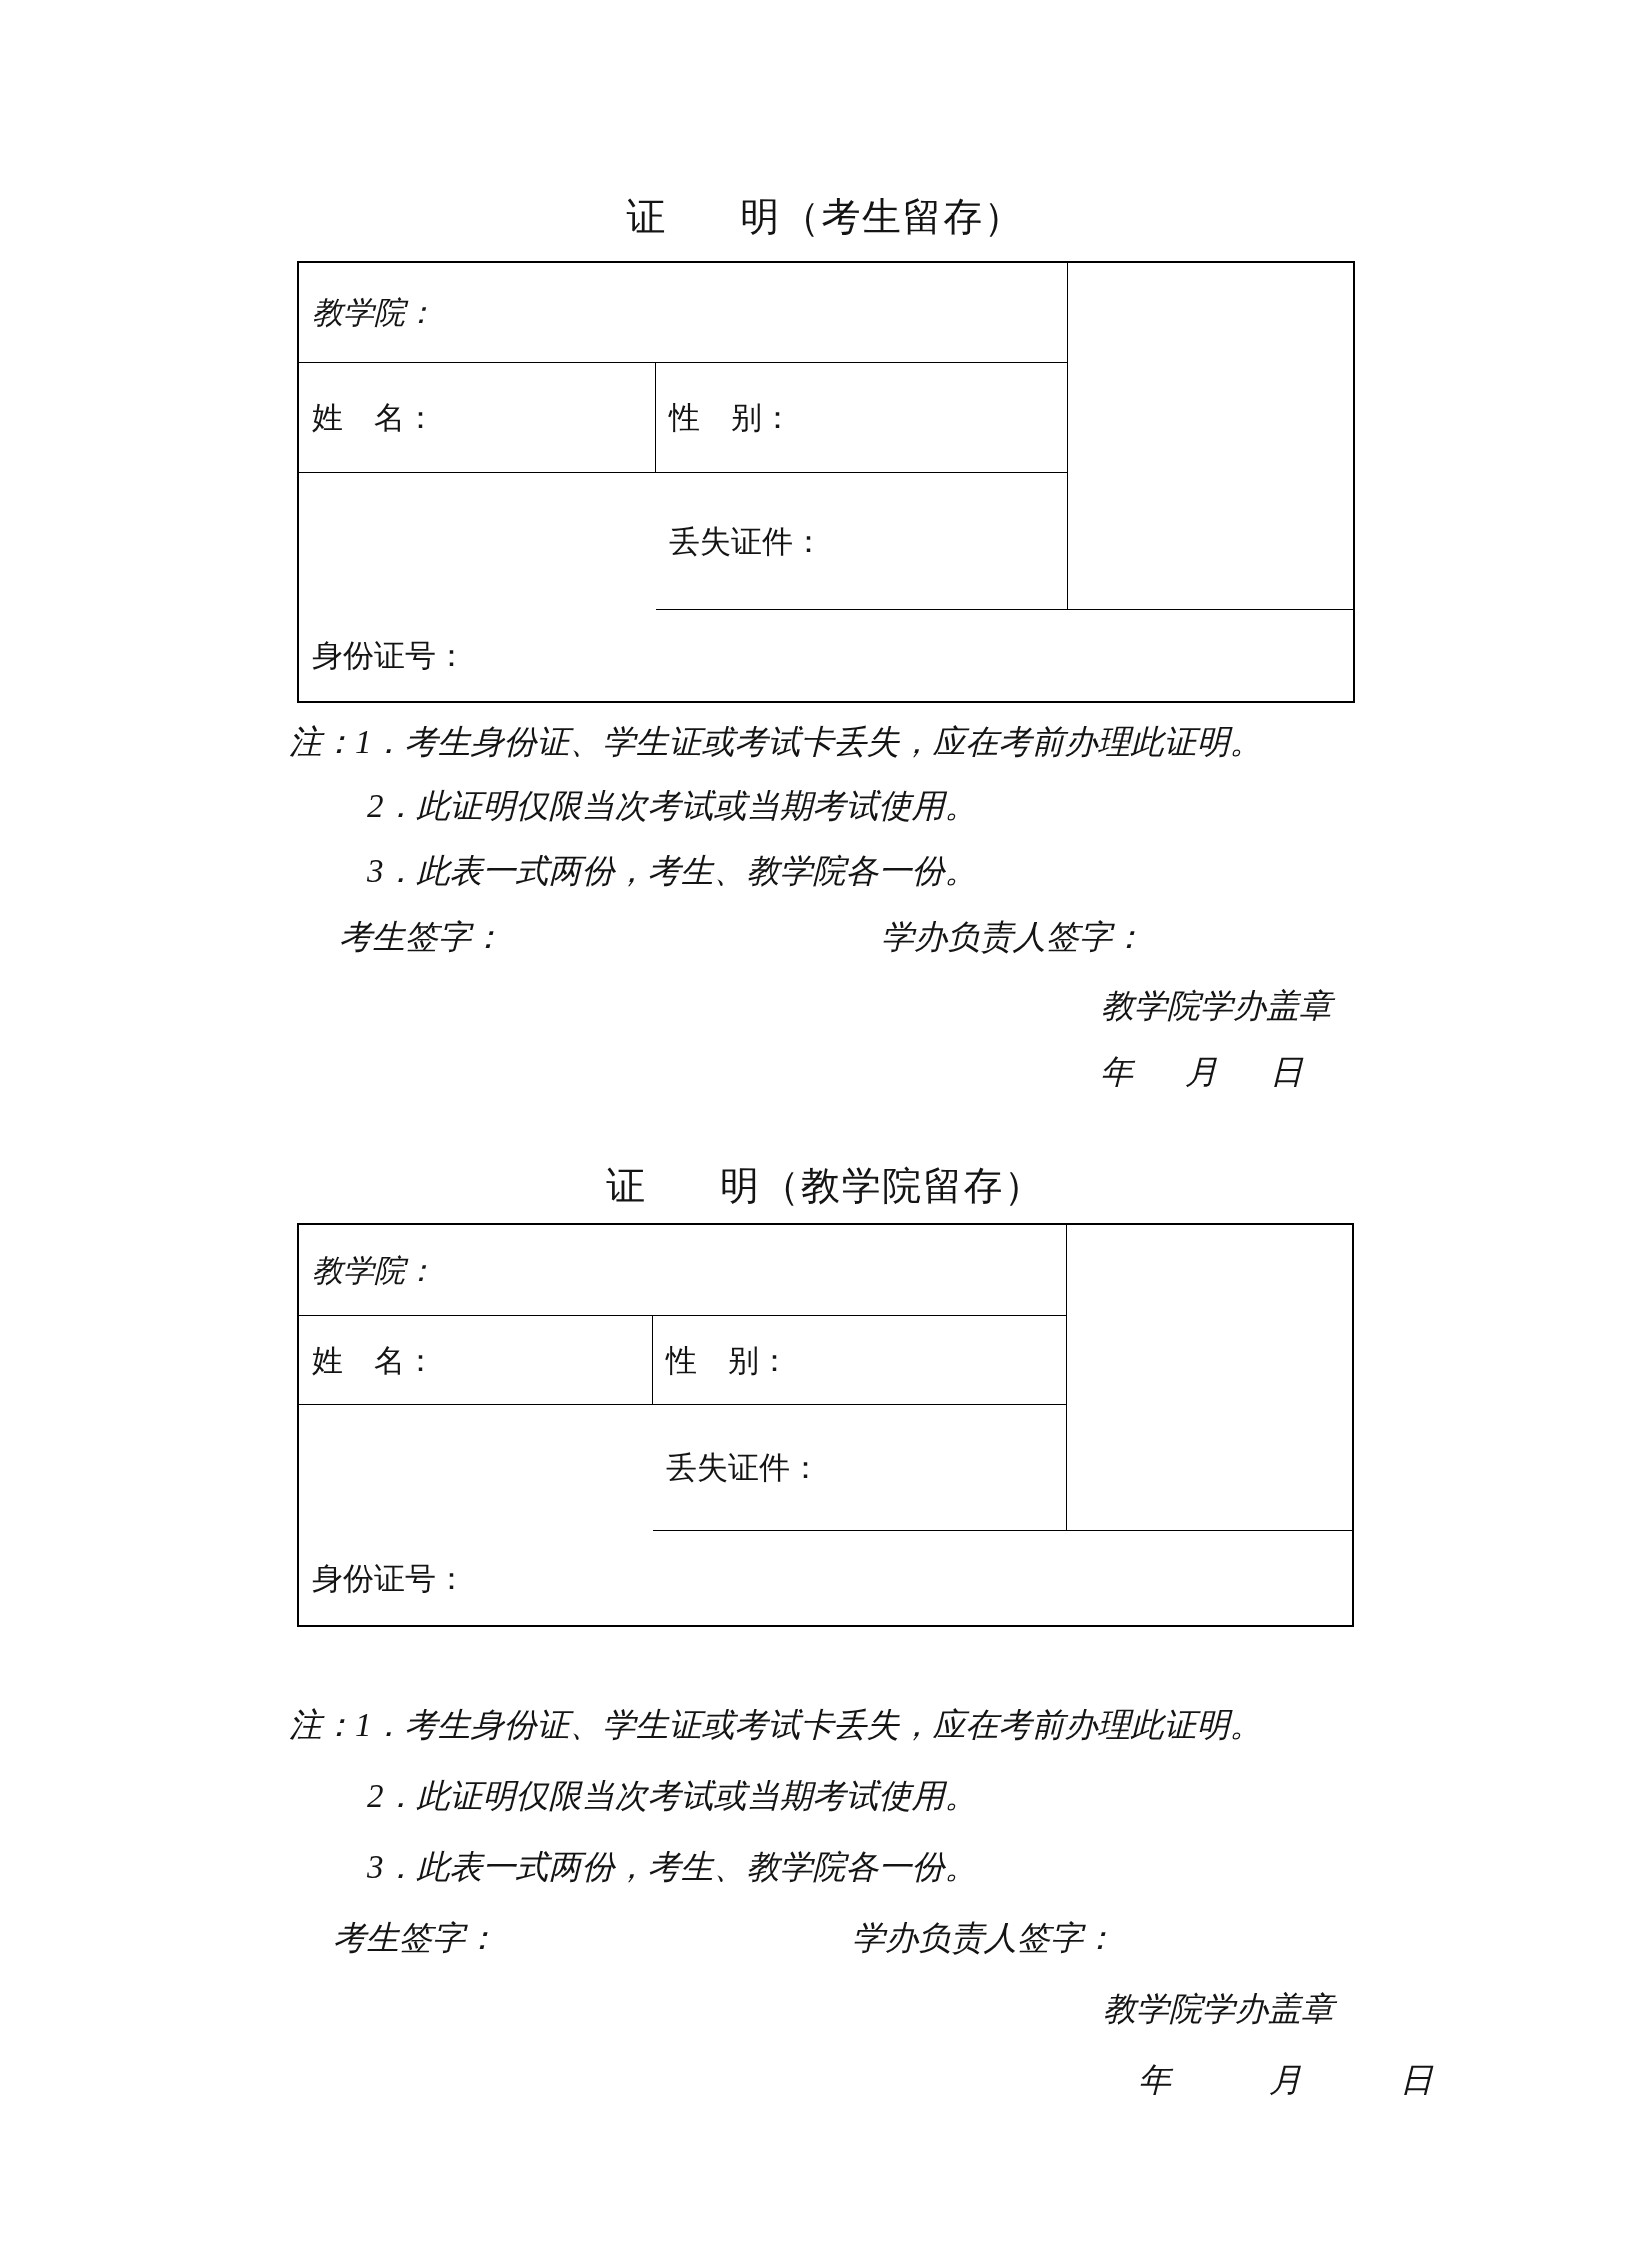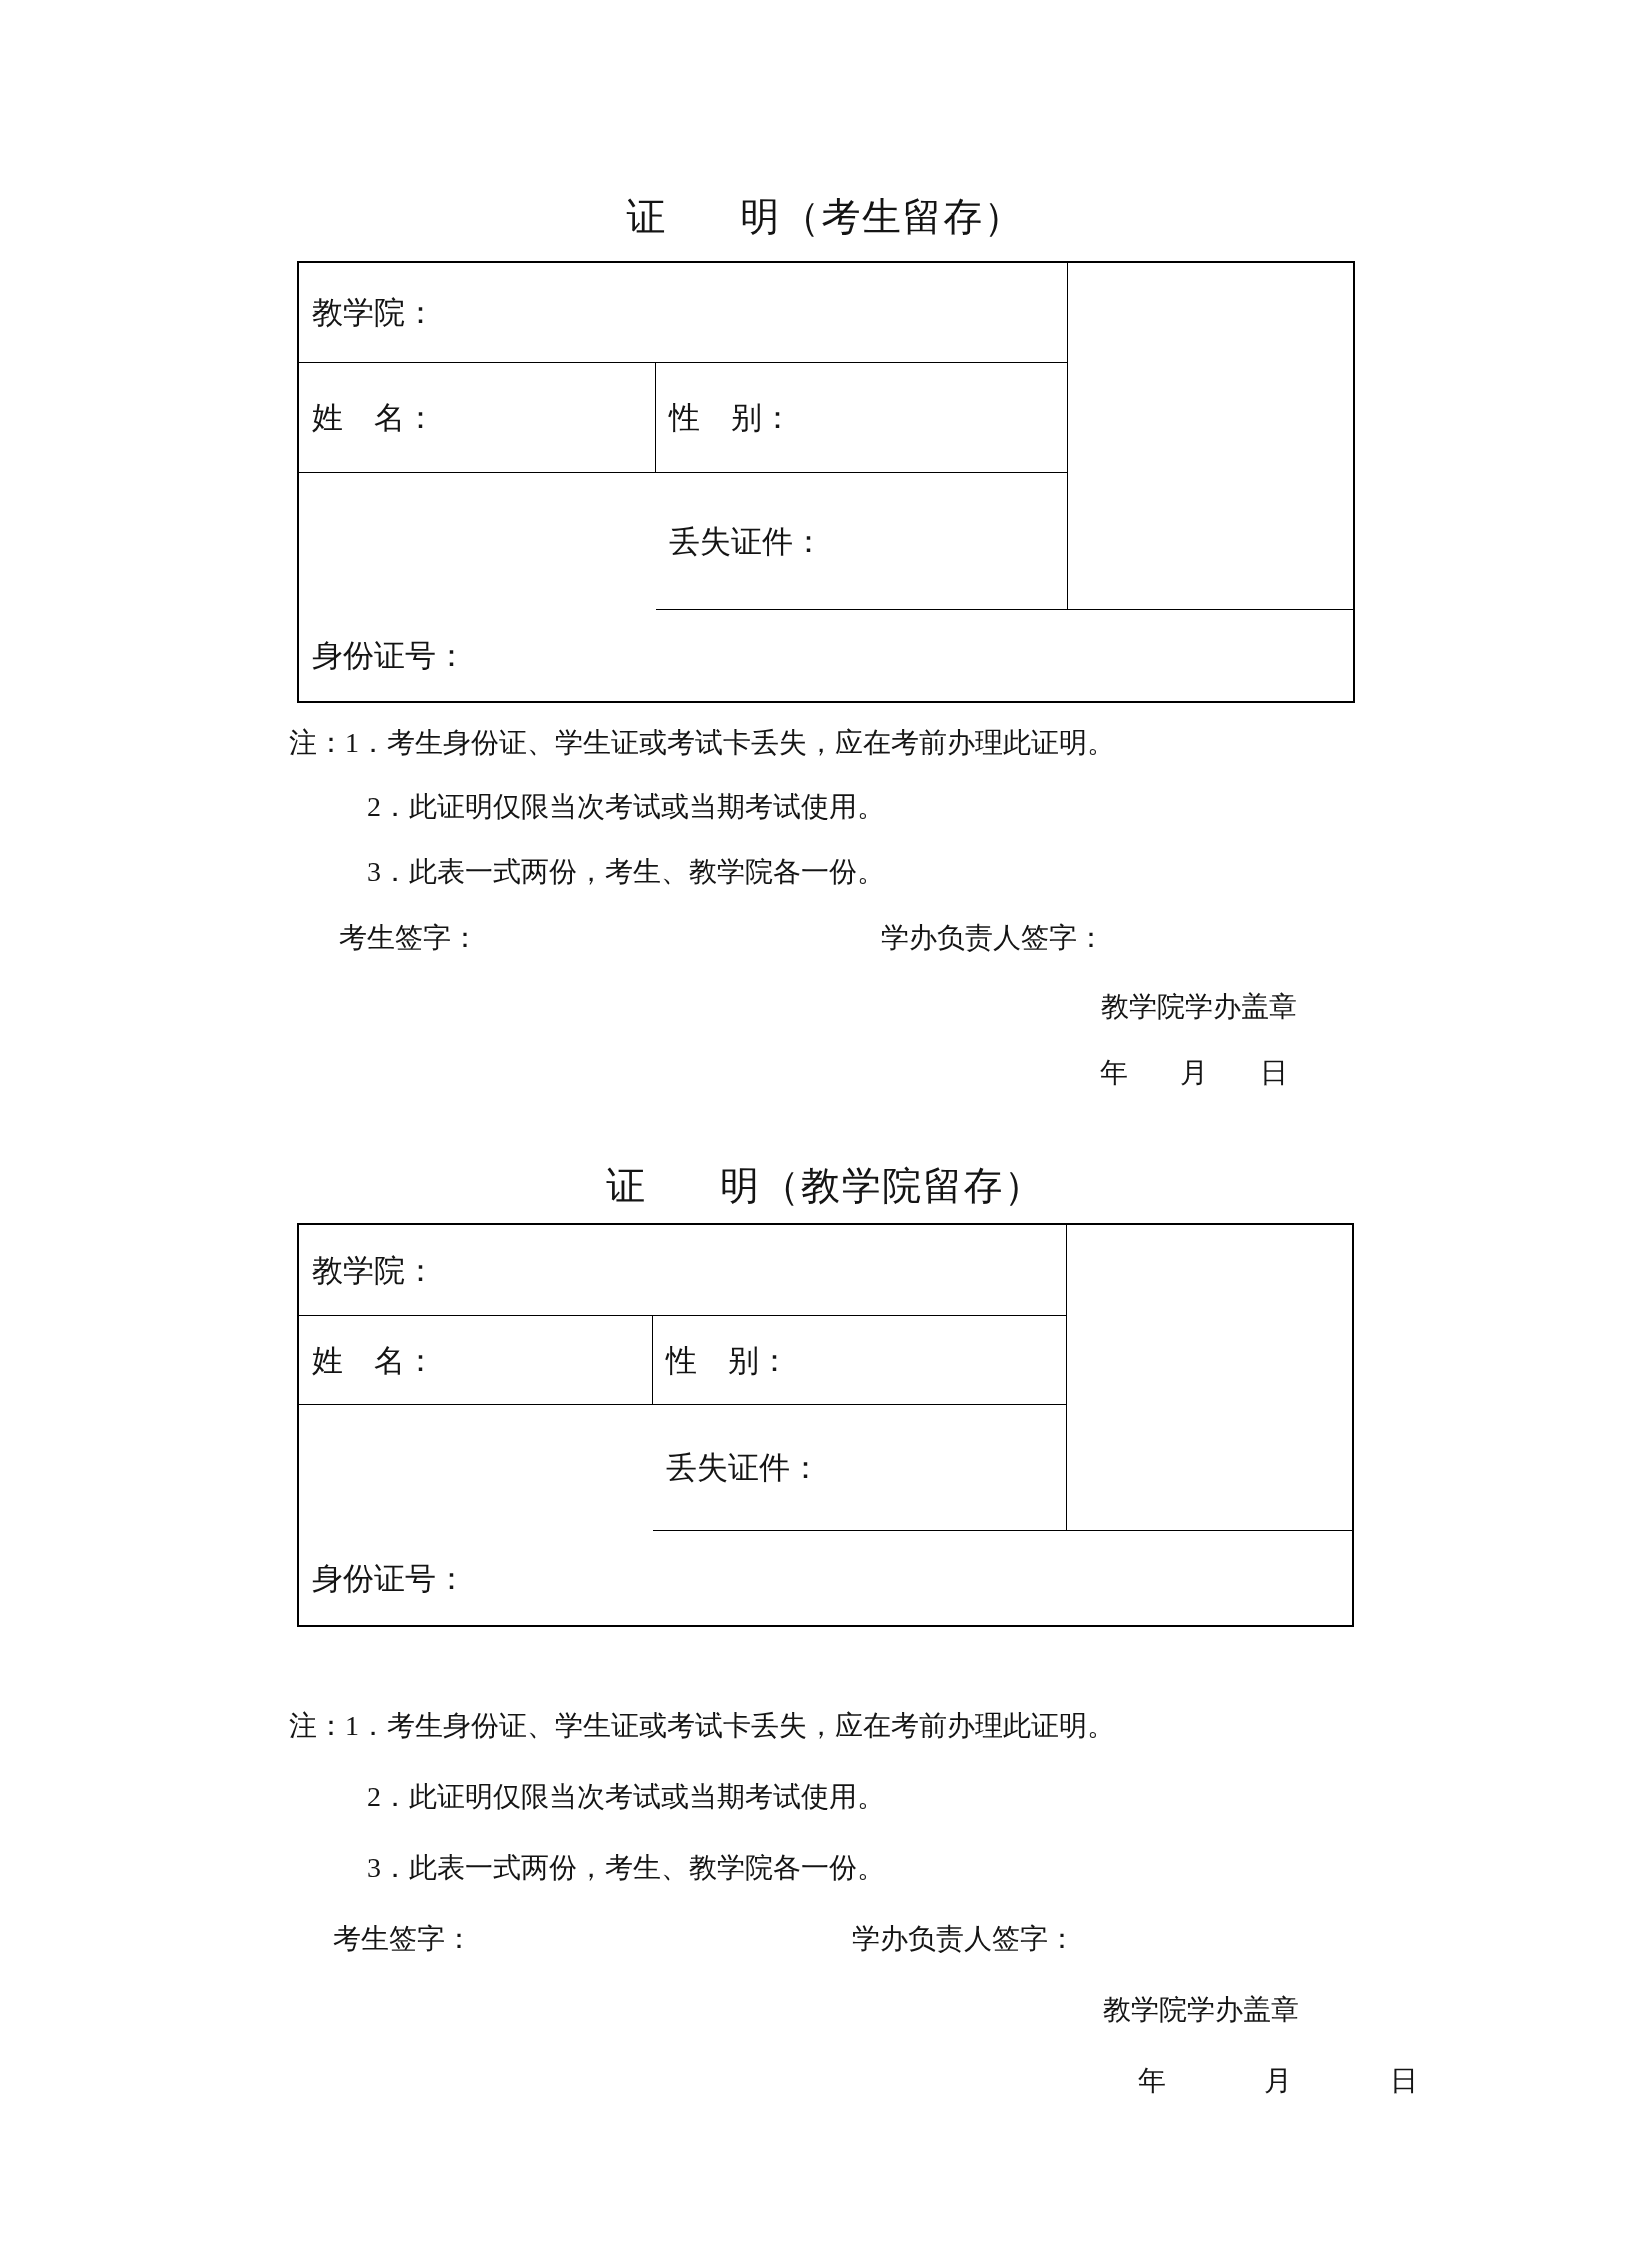--- a/index.html
+++ b/index.html
@@ -40,31 +40,32 @@
   }
   .cell{
     display:flex;align-items:center;
     padding-left:13px;
     font-size:31px;line-height:35px;
     white-space:pre;
     box-sizing:border-box;
   }
   .b-r{border-right:1.6px solid #000;}
   .b-b{border-bottom:1.6px solid #000;}
-  .span2{grid-column:1/3;grid-row:1;}
+  .span2{grid-column:1/3;grid-row:1;font-style:italic;}
   .photo{grid-column:3;grid-row:1/4;padding:0;}
   .r2c1{grid-column:1;grid-row:2;}
   .r2c2{grid-column:2;grid-row:2;text-align:center;}
   .r3c1{grid-column:1;grid-row:3;}
   .r3c2{grid-column:2;grid-row:3;text-align:center;}
   .idrow{grid-column:1/4;grid-row:4;}
   
   .txt{
-    font-size:28px;line-height:37px;
+    font-size:33px;line-height:37px;
     white-space:pre;
+    font-style:italic;
   }
   .date-line{display:flex;}
   .gap64{column-gap:52px;}
   .gap120{column-gap:98px;}
 </style>
 </head>
 <body>
 
 <div>
 

